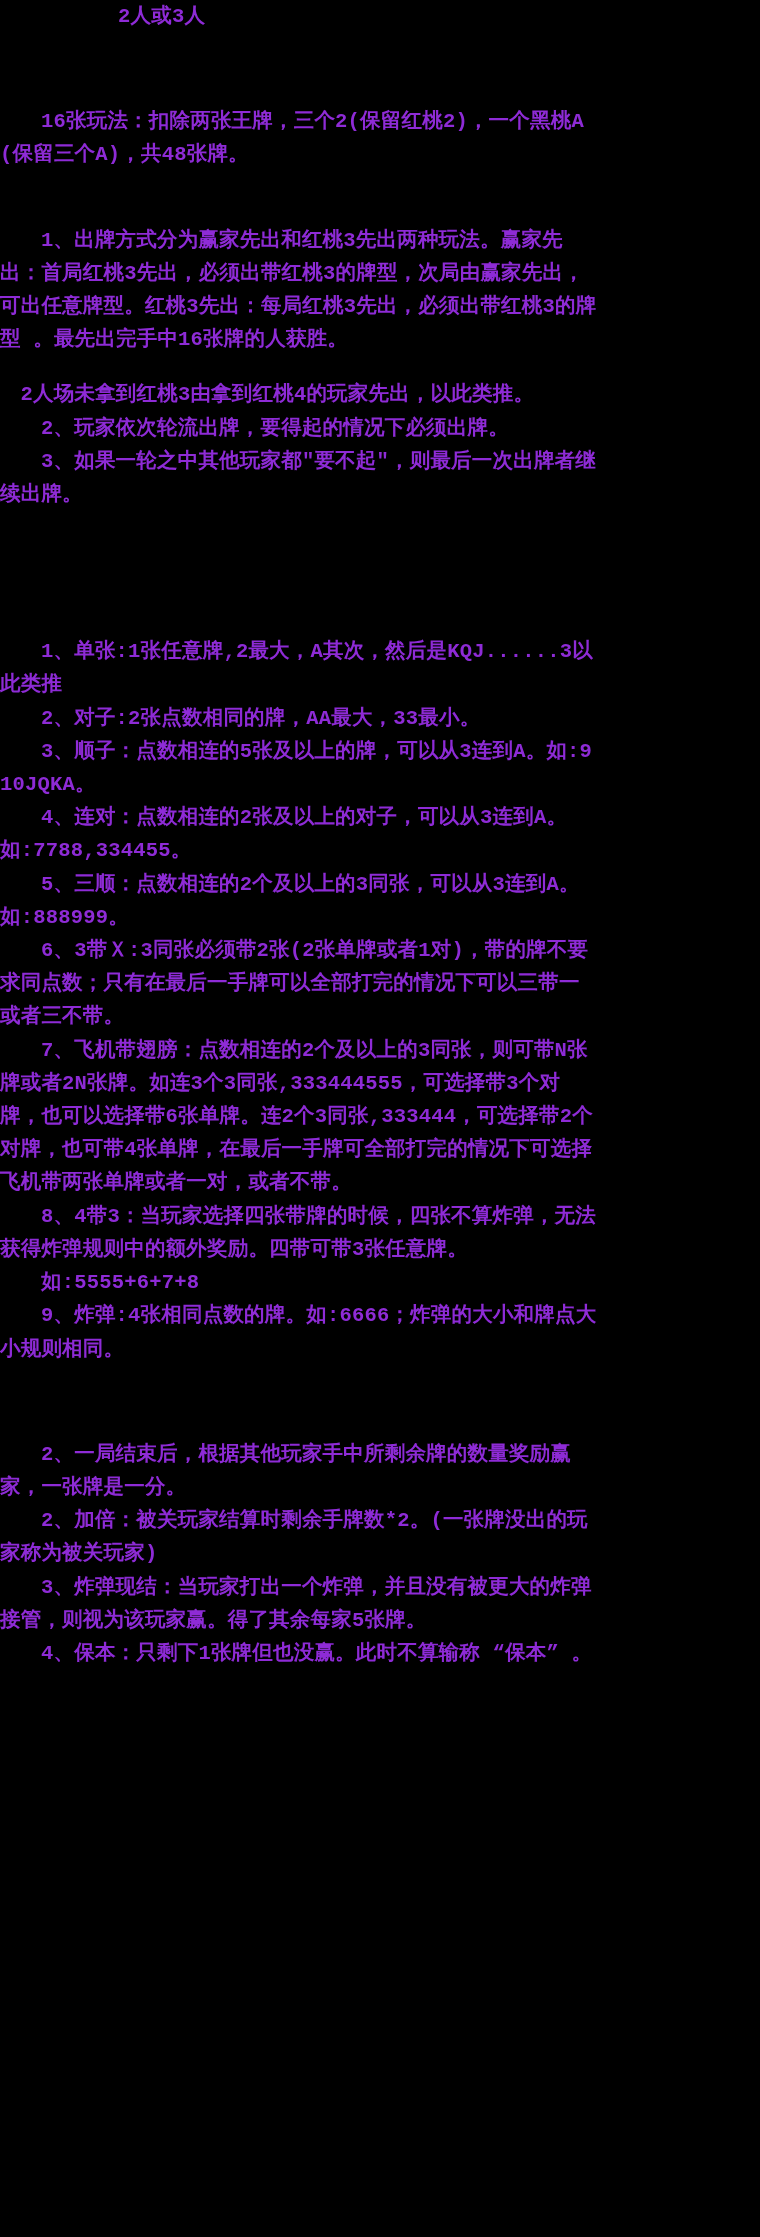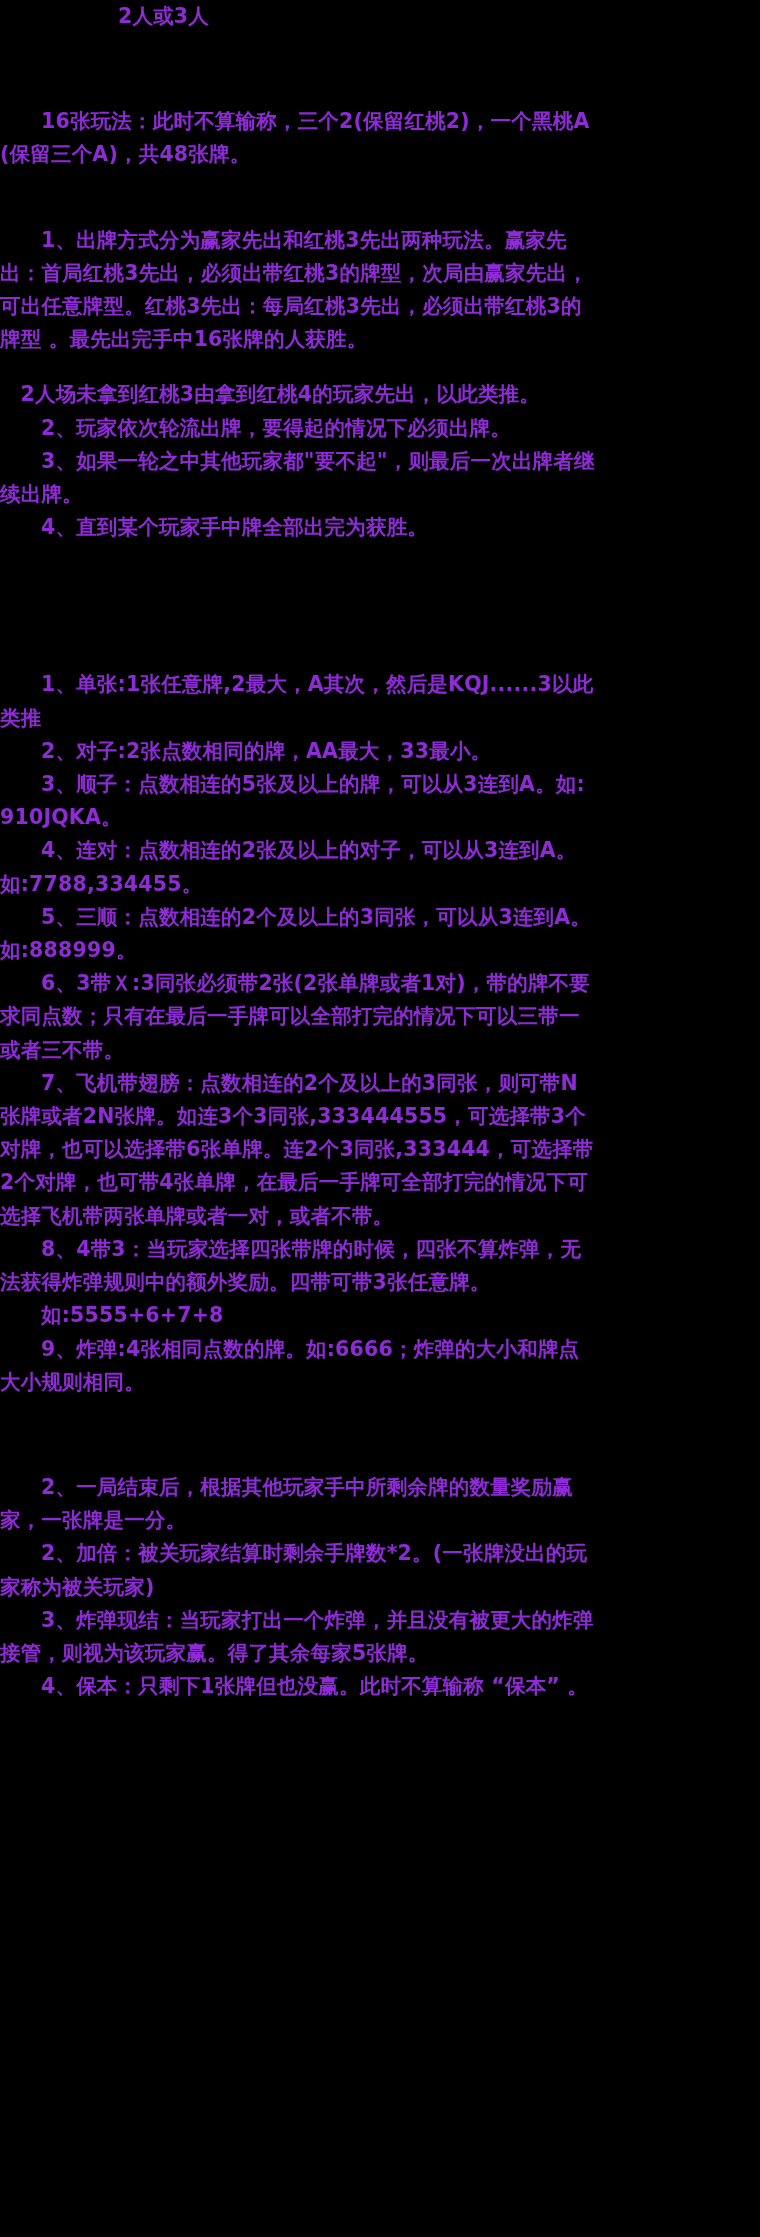--- a/index.html
+++ b/index.html
@@ -12,20 +12,21 @@
     min-height: 2237px;
     font-family: "DejaVu Sans", "Liberation Sans", sans-serif;
     color: #8e2bd6;
   }
   .page {
     position: relative;
     width: 600px;
     min-height: 2237px;
     box-sizing: border-box;
     padding: 0 2px 0 0;
+    font-family: Liberation Mono, monospace;
   }
   .block {
     margin: 0;
   }
   .line {
     font-size: 20.5px;
     font-weight: bold;
     line-height: 1.62;
     color: #8e2bd6;
     letter-spacing: 0.2px;
@@ -50,31 +51,30 @@
 
 <div class="page">
 
   <div class="block">
     <div class="line indent-head">2人或3人</div>
   </div>
 
   <div class="spacer-xl"></div>
 
   <div class="block">
-    <div class="line indent">16张玩法：此时不算输称，三个2(保留红桃2)，一个黑桃A(保留三个A)，共48张牌。</div>
+    <div class="line indent">16张玩法：扣除两张王牌，三个2(保留红桃2)，一个黑桃A(保留三个A)，共48张牌。</div>
   </div>
 
   <div class="spacer-lg"></div>
 
   <div class="block">
     <div class="line indent">1、出牌方式分为赢家先出和红桃3先出两种玩法。赢家先出：首局红桃3先出，必须出带红桃3的牌型，次局由赢家先出，可出任意牌型。红桃3先出：每局红桃3先出，必须出带红桃3的牌型 。最先出完手中16张牌的人获胜。</div>
     <div class="line indent-1">2人场未拿到红桃3由拿到红桃4的玩家先出，以此类推。</div>
     <div class="line indent">2、玩家依次轮流出牌，要得起的情况下必须出牌。</div>
     <div class="line indent">3、如果一轮之中其他玩家都"要不起"，则最后一次出牌者继续出牌。</div>
-    <div class="line indent">4、直到某个玩家手中牌全部出完为获胜。</div>
   </div>
 
   <div class="spacer-lg"></div>
 
 
   <div class="spacer-xl"></div>
 
   <div class="block">
     <div class="line indent">1、单张:1张任意牌,2最大，A其次，然后是KQJ......3以此类推</div>
     <div class="line indent">2、对子:2张点数相同的牌，AA最大，33最小。</div>

